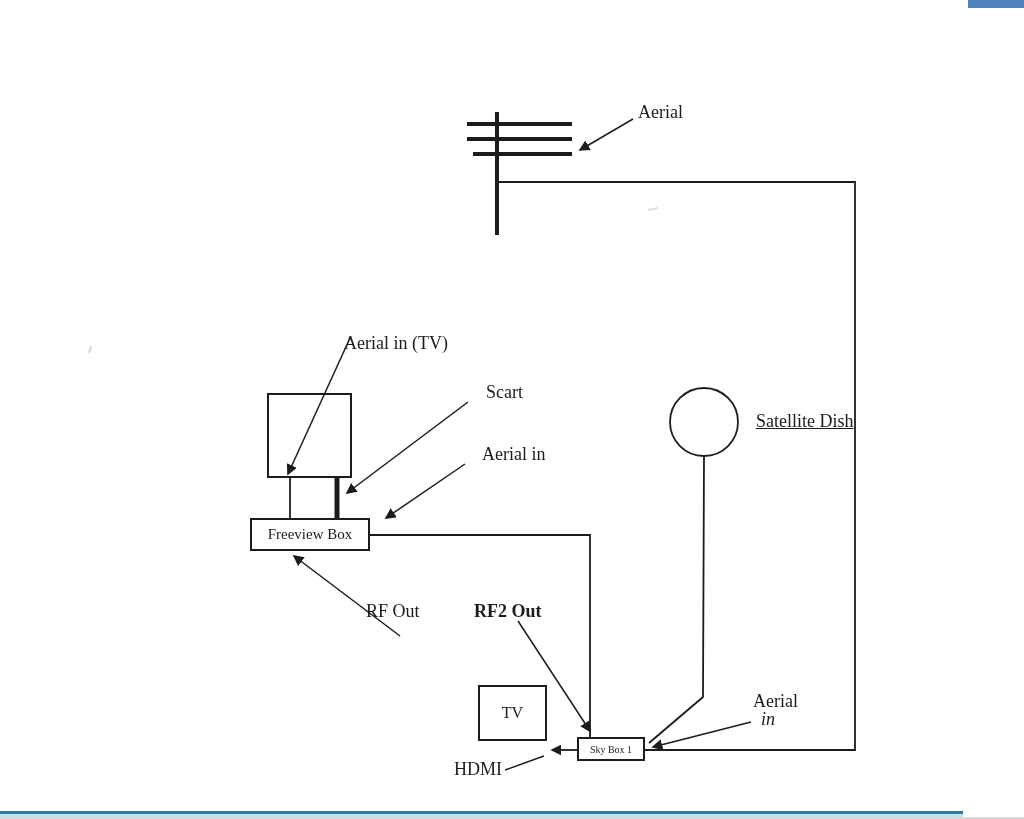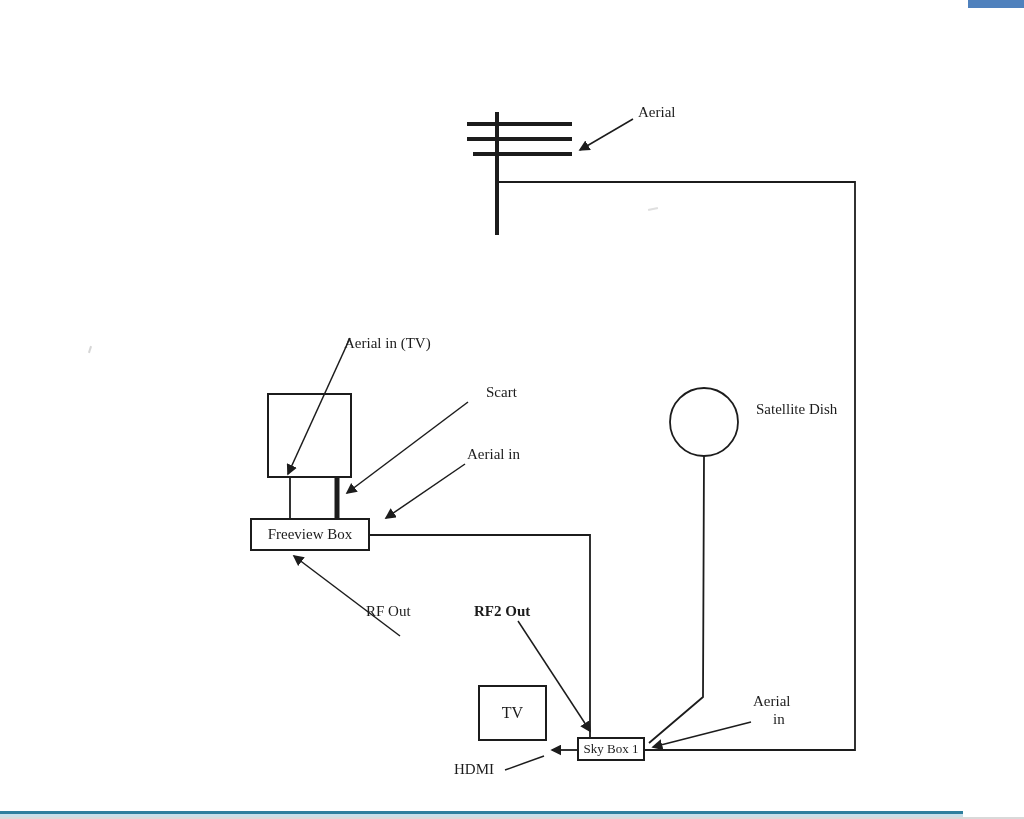--- a/index.html
+++ b/index.html
@@ -16,36 +16,36 @@
     height: 819px;
     background: #ffffff;
   }
   svg.wires {
     position: absolute;
     left: 0; top: 0;
     width: 1024px; height: 819px;
   }
   .label {
     position: absolute;
-    font-size: 15px;
+    font-size: 18px;
     line-height: 18px;
     white-space: nowrap;
   }
   .label.two-line span { display: block; }
   .box {
     position: absolute;
     border: 2px solid #1c1c1c;
     background: transparent;
     display: flex;
     align-items: center;
     justify-content: center;
   }
   .box-label { font-size: 15px; white-space: nowrap; }
   #tv-bottom-box .box-label { font-size: 16px; }
-  #sky-box .box-label { font-size: 13px; }
+  #sky-box .box-label { font-size: 10px; }
 
   
   .accent-bar-top-right {
     position: absolute;
     left: 968px; top: 0;
     width: 56px; height: 8px;
     background: #4f81bd;
   }
   .bottom-edge-teal {
     position: absolute;
@@ -144,33 +144,33 @@
   <div class="box" id="sky-box" style="left:577px; top:737px; width:68px; height:24px;">
     <span class="box-label">Sky Box 1</span>
   </div>
 
   <div class="label" style="left:638px; top:103px;">Aerial</div>
 
   <div class="label" style="left:344px; top:334px;">Aerial in (TV)</div>
 
   <div class="label" style="left:470px; top:383px;margin-left:16px;">Scart</div>
 
-  <div class="label" style="left:467px; top:445px;">Aerial in</div>
+  <div class="label" style="left:482px; top:445px;">Aerial in</div>
 
-  <div class="label" style="left:756px; top:400px;">Satellite Dish</div>
+  <div class="label" style="left:756px; top:412px;text-decoration:underline;">Satellite Dish</div>
 
   <div class="label" style="left:366px; top:602px;">RF Out</div>
 
   <div class="label" style="left:474px; top:602px;font-weight:bold;">RF2 Out</div>
 
   <div class="label" style="left:454px; top:760px;">HDMI</div>
 
   <div class="label two-line" style="left:753px; top:692px;">
     <span>Aerial</span>
-    <span style="margin-left:20px;">in</span>
+    <span style="margin-left:8px;font-style:italic;">in</span>
   </div>
 
   <div class="accent-bar-top-right"></div>
   <div class="bottom-edge-teal"></div>
   <div class="bottom-edge-light"></div>
   <div class="bottom-edge-gray"></div>
 
   <div class="scan-speck-1"></div>
   <div class="scan-speck-2"></div>
 

